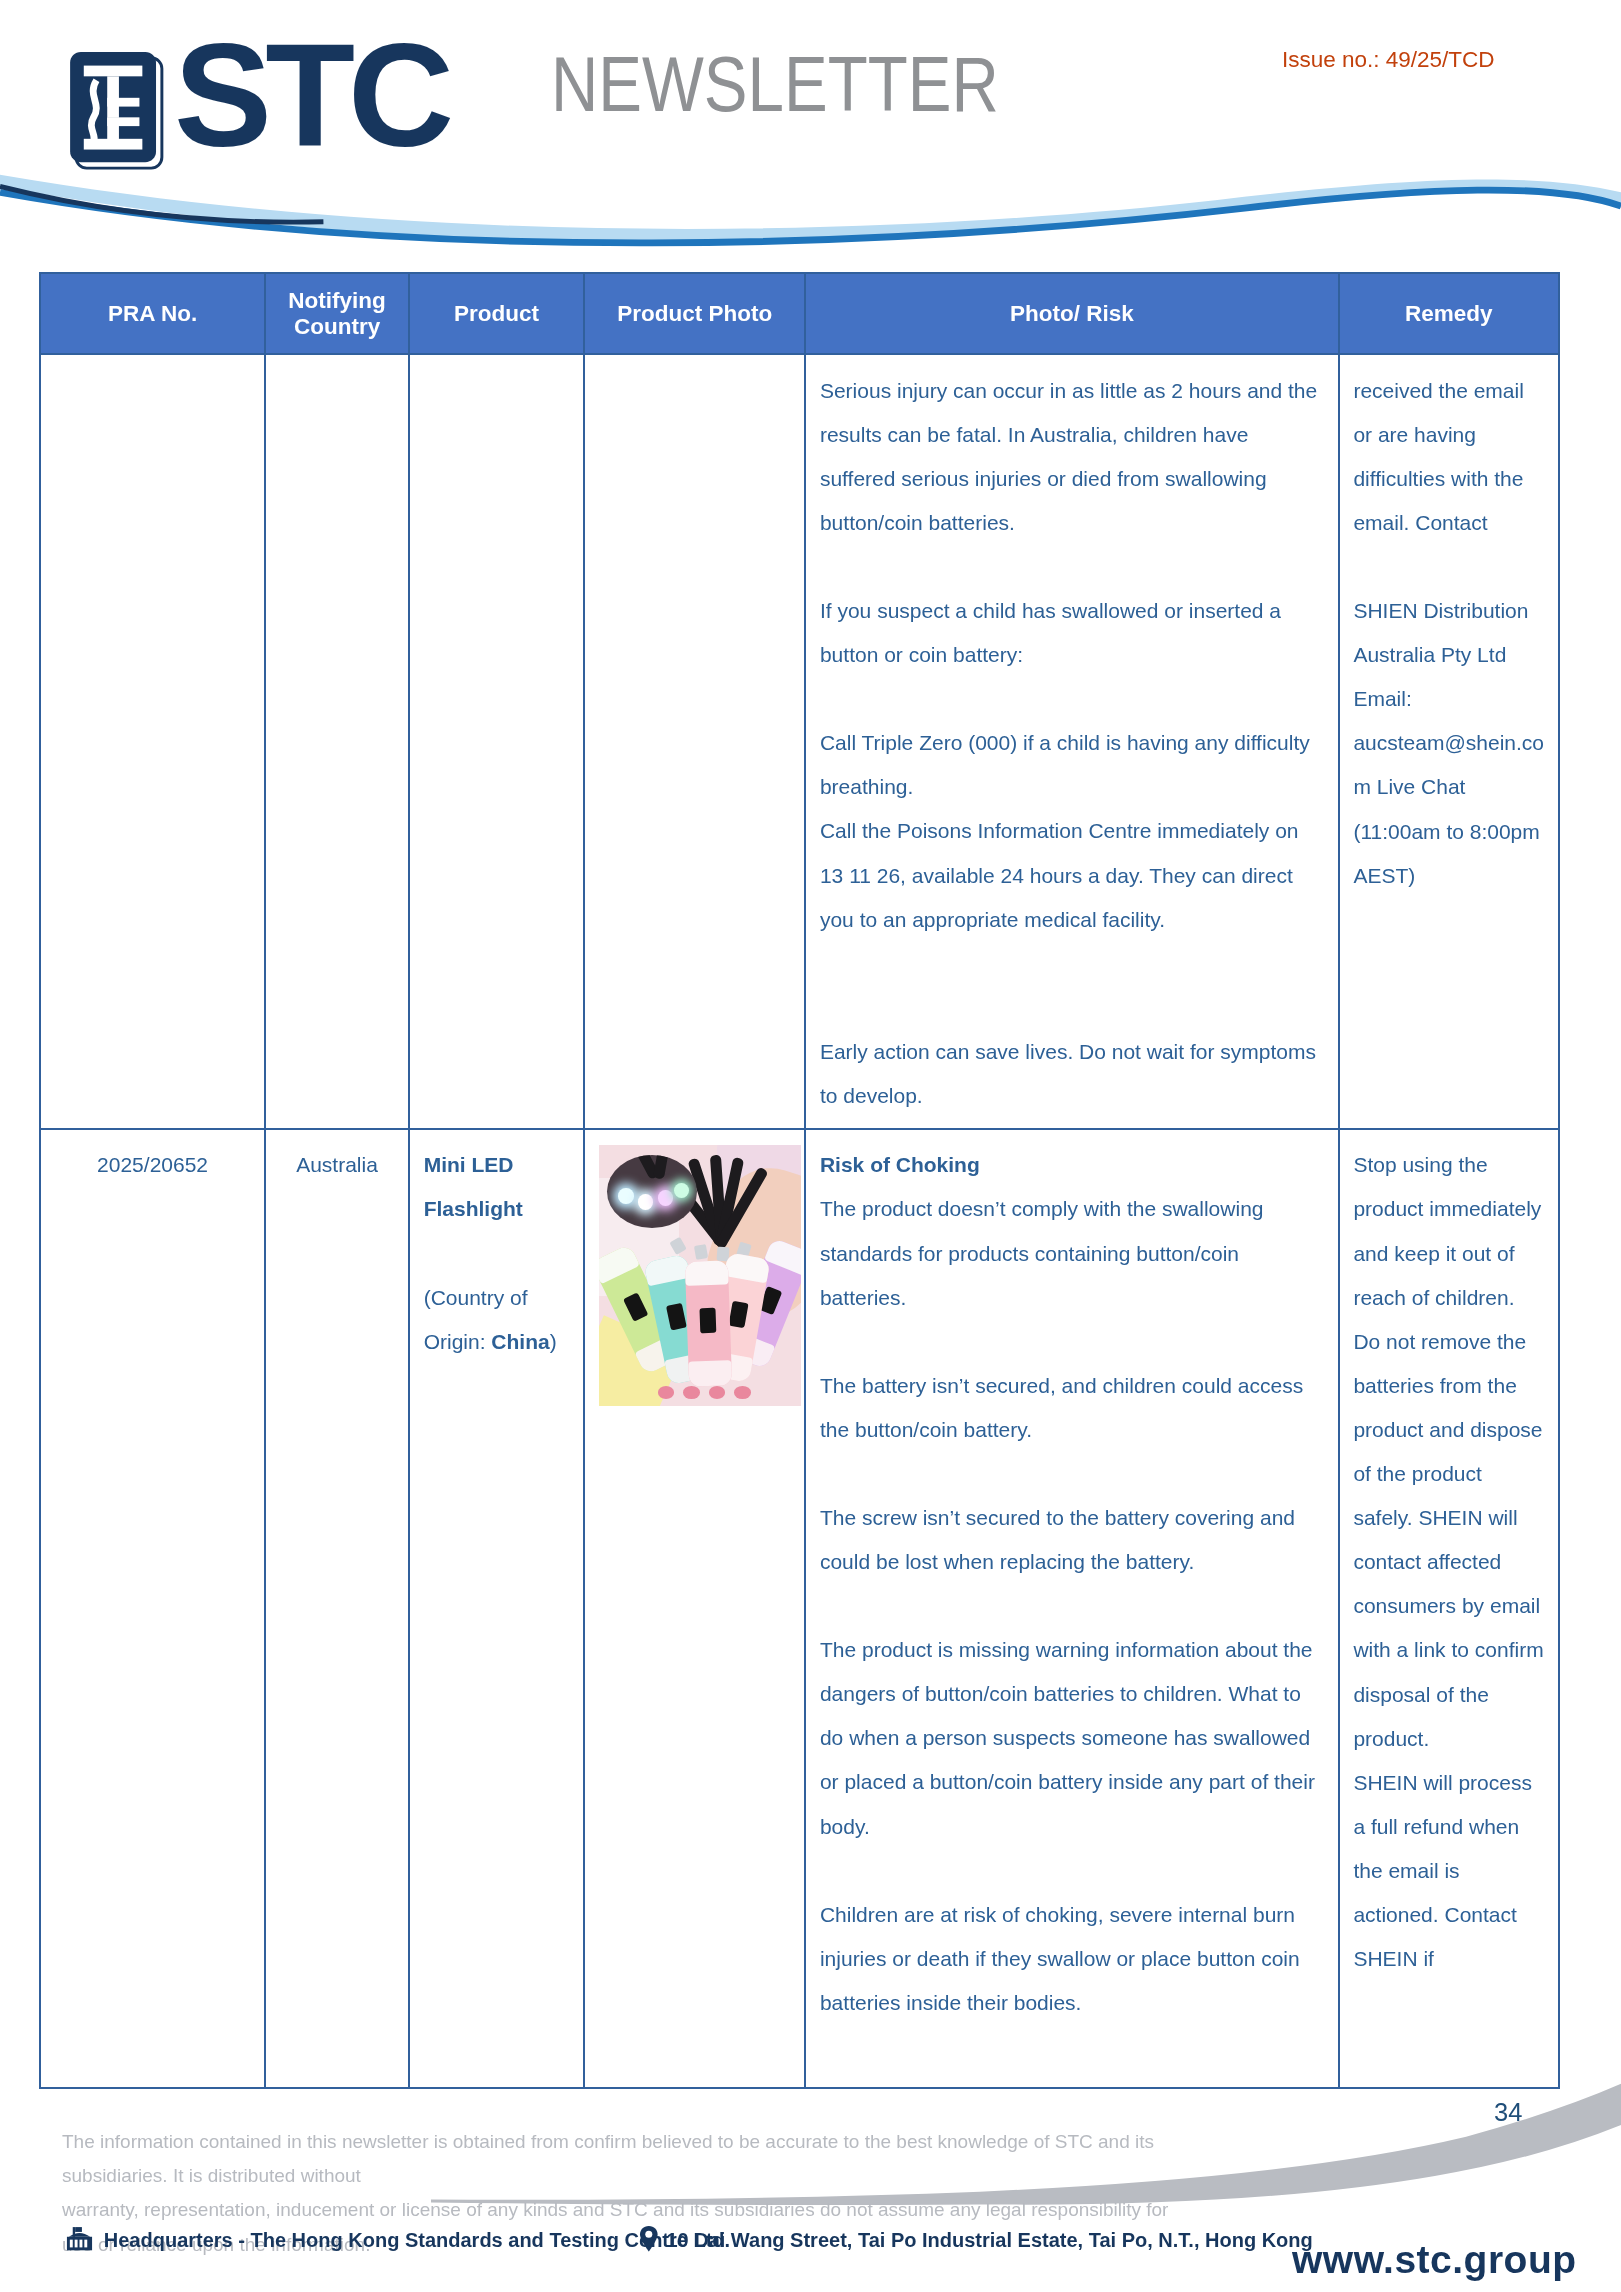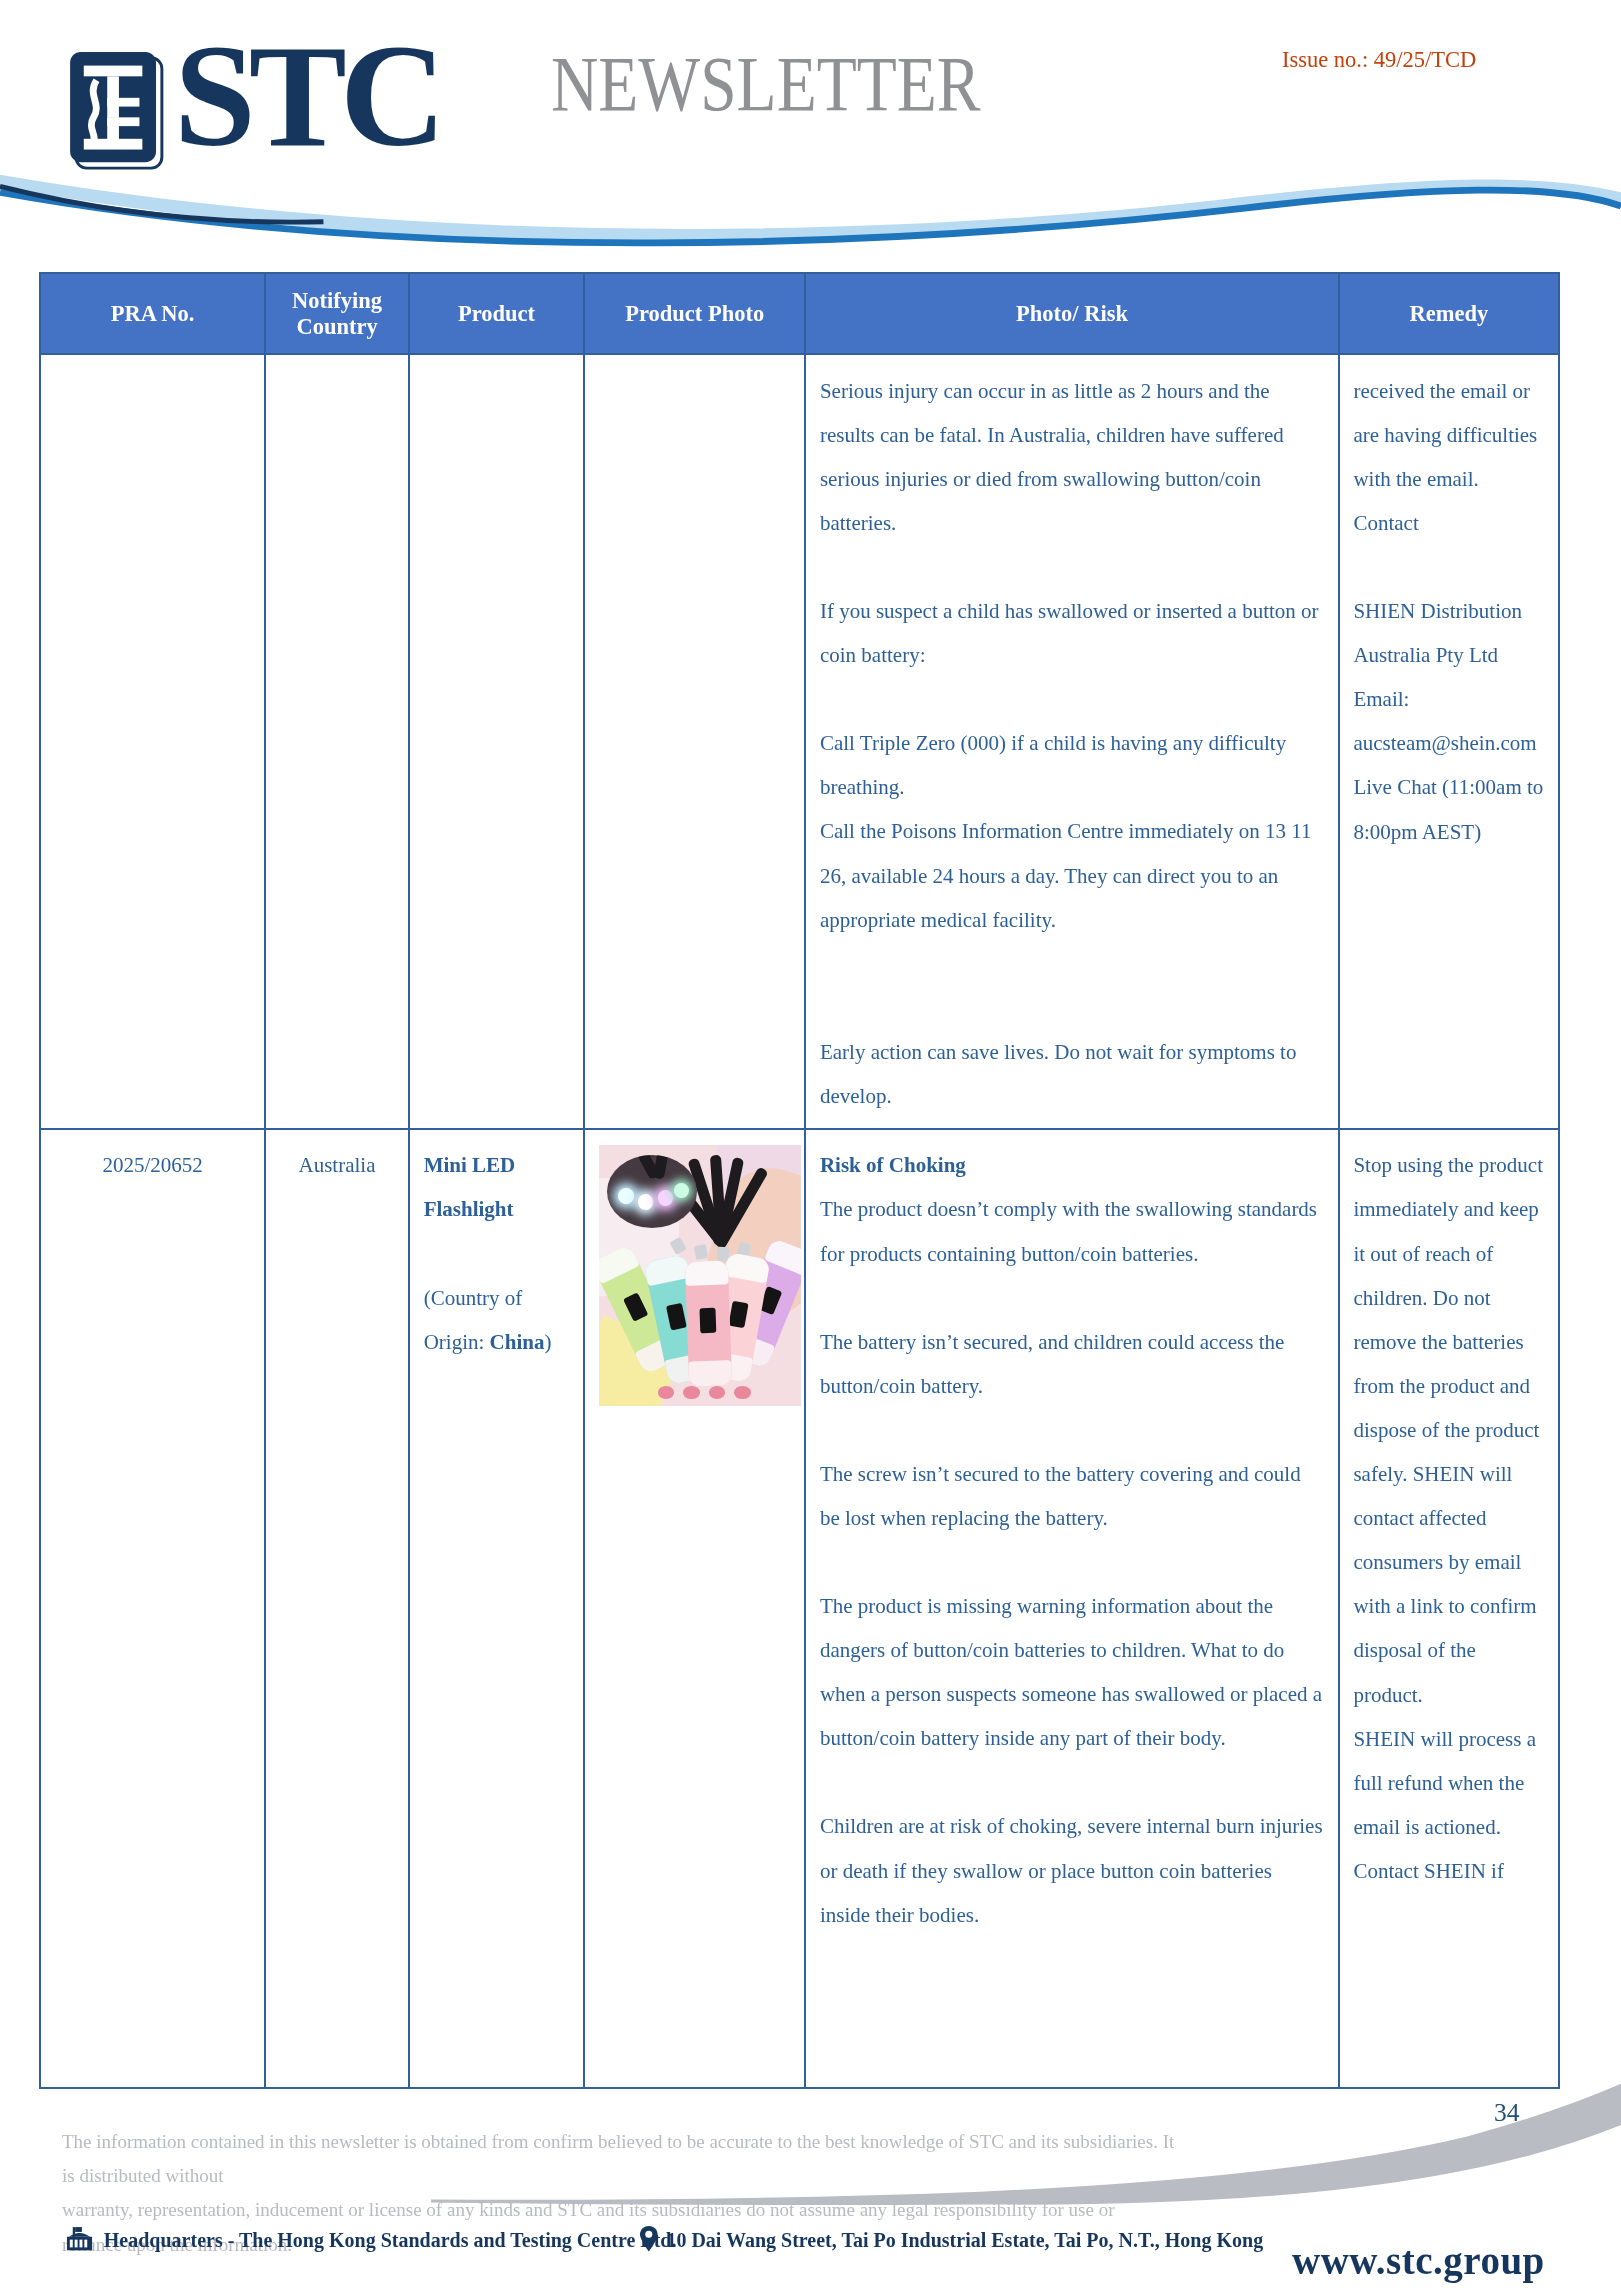--- a/index.html
+++ b/index.html
@@ -1,18 +1,18 @@
 <!DOCTYPE html>
 <html><head>
 <meta charset="utf-8">
 <style>
   html,body{margin:0;padding:0;background:#e8e8e8;}
   .page{
     position:relative;width:1621px;height:2293px;background:#ffffff;
-    font-family:Liberation Serif, serif;overflow:hidden;margin:0 auto;
+    font-family:Liberation Sans, sans-serif;overflow:hidden;margin:0 auto;
   }
   
   .seal{position:absolute;left:67px;top:49px;}
   .stc-word{
     position:absolute;left:174px;top:21.6px;font-size:147px;font-weight:bold;
     color:#17365d;letter-spacing:-6.9px;line-height:1;font-stretch:condensed;
   }
   .newsletter{
     position:absolute;left:551px;top:45px;font-size:78px;font-weight:400;
     color:#8f9194;letter-spacing:0px;line-height:1;transform:scaleX(0.84);

